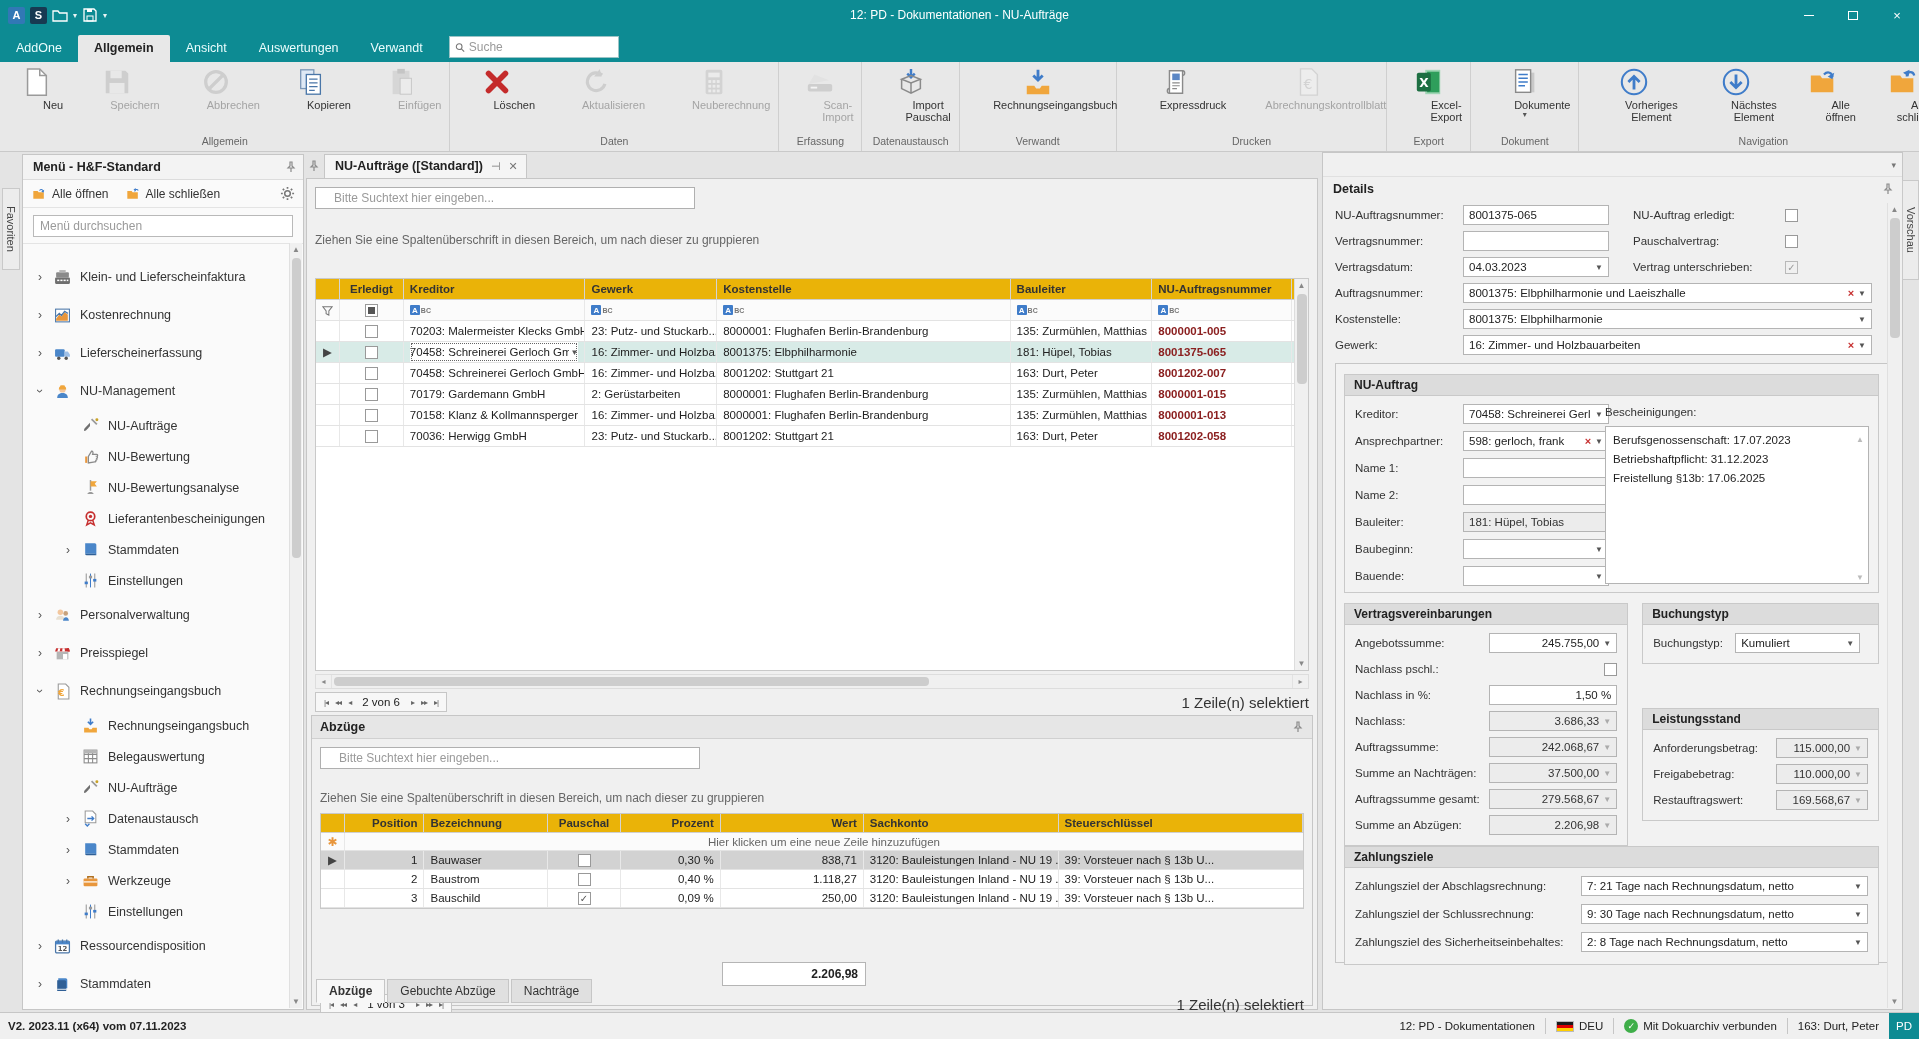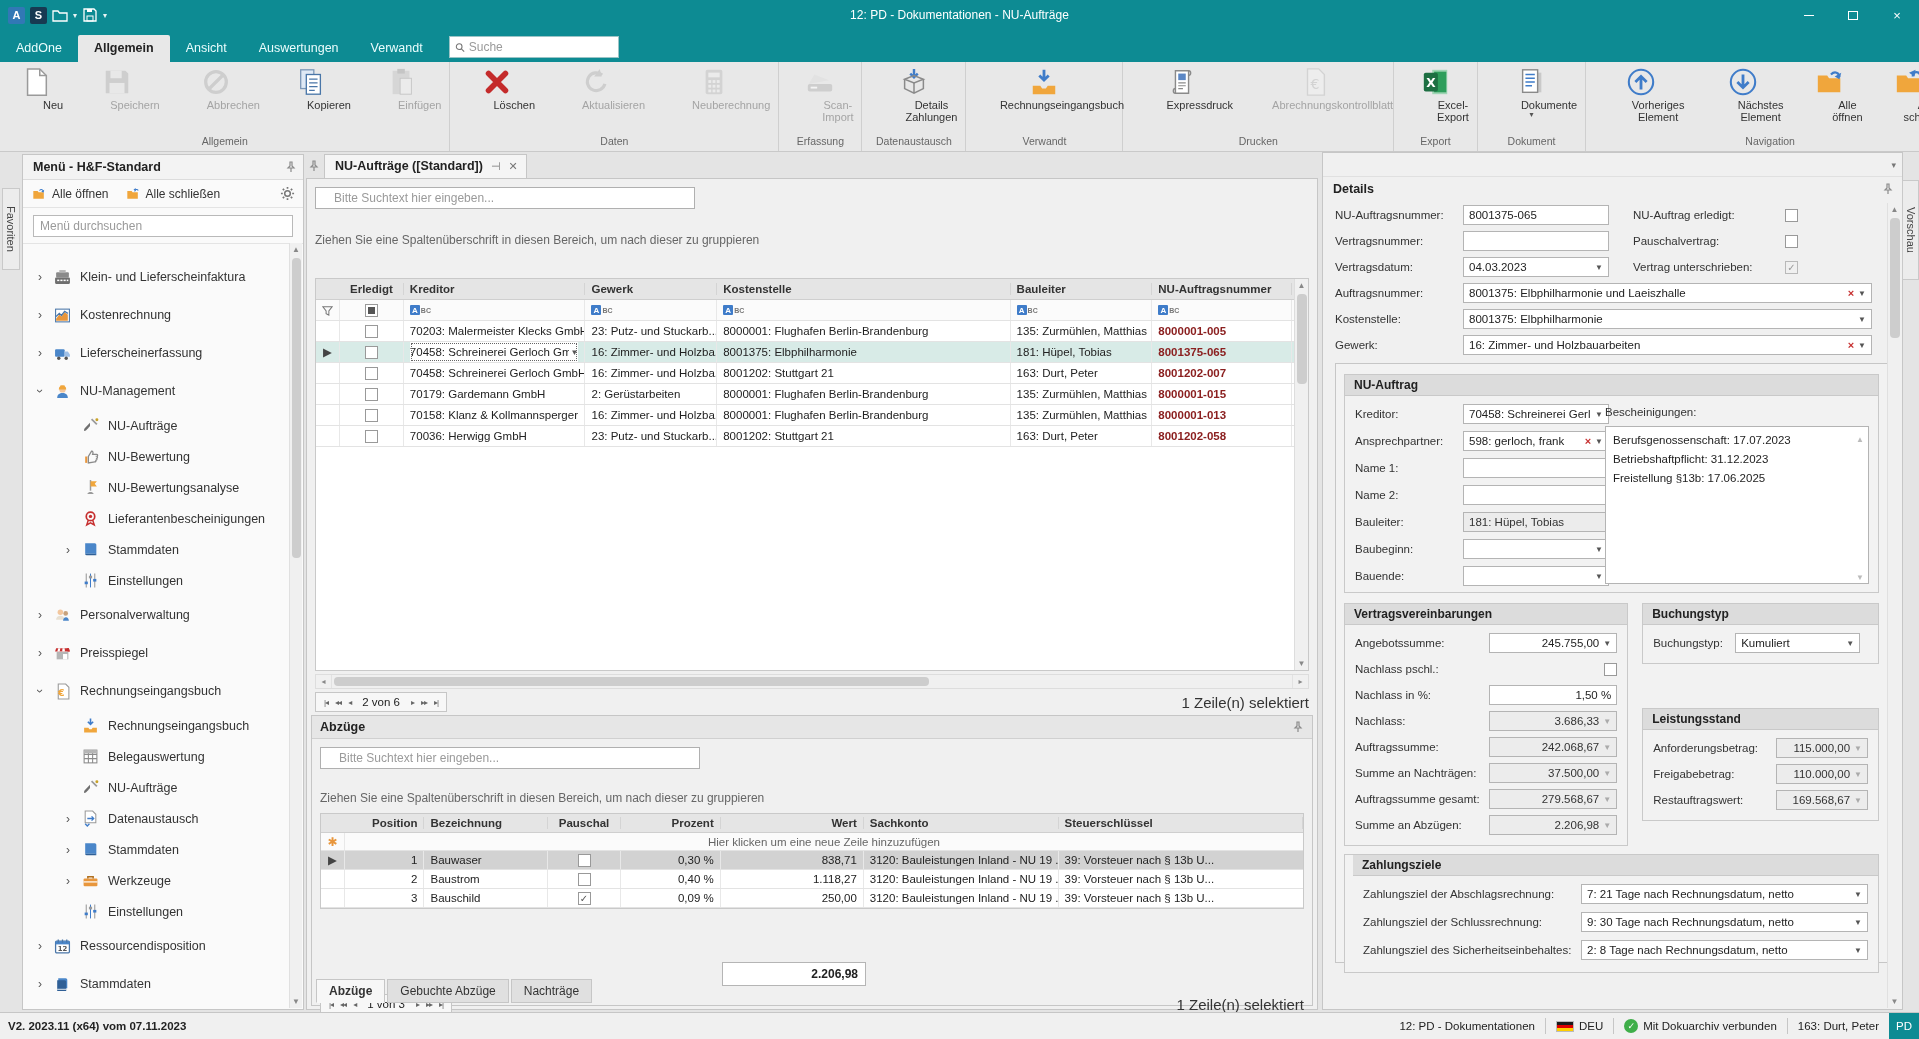--- a/index.html
+++ b/index.html
@@ -82,21 +82,21 @@
   .doc-tabbar > .icn { width:12px; height:12px; margin-bottom:6px; }
   .doc-tab { background:#f5f5f5; border:1px solid #c6c6c6; border-bottom:none; padding:4px 8px 5px 10px; font-weight:bold; font-size:12.5px; display:flex; align-items:center; gap:8px; }
   .doc-tab .ticn { color:#777; font-size:11px; font-weight:normal; }
   .doc-body { position:absolute; left:0; right:0; top:26px; bottom:0; background:#f0f0f0; border:1px solid #c6c6c6; }
   .g-search { padding:8px 8px 0; }
   .g-search input { width:380px; height:22px; border:1px solid #b0b0b0; padding:0 18px; font-size:12px; font-family:inherit; background:#fff; color:#333; }
   .g-hint { margin:24px 8px 0; font-size:12px; color:#666; }
   .gridwrap { position:absolute; left:8px; right:8px; top:99px; height:393px; background:#fff; border:1px solid #c9c9c9; overflow:hidden; }
   .grow { display:flex; border-bottom:1px solid #e3e3e3; background:#fff; }
   .grow > div { padding:0 6px; font-size:11.5px; display:flex; align-items:center; border-right:1px solid #e8e8e8; overflow:hidden; white-space:nowrap; }
-  .grow.ghead { background:#e5e5e5; border-bottom:1px solid #cfcfcf;align-items:center; }
+  .grow.ghead { background:#eab308; border-bottom:1px solid #cfcfcf; }
   .grow.ghead > div { font-weight:bold; color:#333; border-right:1px solid #d4d4d4; }
   .grow.gfilter { background:#fbfbfb; }
   .grow.selected > div { background:#d8ebe7; }
   .grow.focusedgray > div { background:#d2d2d2; }
   .row-ind { justify-content:center; color:#444; font-size:9px; }
   .mg .grow { height:21px; }
   .mg .c0{width:24px;} .mg .c1{width:64px; justify-content:center;} .mg .c2{width:182px;} .mg .c3{width:132px;} .mg .c4{width:294px;} .mg .c5{width:142px;} .mg .c6{width:140px;} .mg .c7{width:16px; border-right:none;}
   .mg .c6.val { font-weight:bold; color:#8b2020; }
   .cb { width:13px; height:13px; border:1px solid #999; background:#fff; display:inline-flex; align-items:center; justify-content:center; font-size:10px; color:#555; flex:0 0 auto; }
   .cb.checked::after { content:"✓"; }
@@ -173,21 +173,21 @@
   .besch-box .mini { position:absolute; right:2px; width:12px; height:12px; color:#bbb; font-size:8px; text-align:center; }
   .besch-box .mini.up { top:3px; } .besch-box .mini.dn { bottom:3px; }
   .grp-row2 { display:flex; margin-top:10px; gap:14px; }
   .grp-vv { width:288px; }
   .grp-vv .dt-row { margin-bottom:6px; }
   .grp-vv .dt-row .dlabel { flex:1; }
   .col2 { width:240px; display:flex; flex-direction:column; }
   .grp-bt .dt-row .dlabel { width:82px; }
   .grp-ls { margin-top:44px; }
   .grp-ls .dt-row .dlabel { flex:1; }
-  .grp-zz { margin-top:8px;padding-left:8px; }
+  .grp-zz { margin-top:0; }
   .grp-zz .dt-row { margin-bottom:8px; }
   .grp-zz .dt-row .dlabel { flex:1; }
   .dt-vscroll { position:absolute; right:1px; top:50px; bottom:1px; width:14px; background:#f0f0f0; border-left:1px solid #e0e0e0; display:flex; flex-direction:column; align-items:center; }
   .dt-vscroll .thumb { width:10px; flex:0 0 120px; background:#cdcdcd; border-radius:4px; margin-top:2px; }
   .dt-vscroll .fill { flex:1; }
 
   
   .statusbar { position:absolute; left:0; bottom:0; right:0; height:27px; background:#f0f0f0; border-top:1px solid #c6c6c6; display:flex; align-items:center; font-size:11.5px; color:#222; }
   .statusbar .ver { font-weight:bold; padding-left:8px; }
   .sb-right { margin-left:auto; display:flex; align-items:center; height:100%; }
@@ -370,21 +370,21 @@
       <div class="rib-group">
         <div class="rib-btns">
           <div class="rib-btn">
             <span class="icn ">
               <svg viewBox="0 0 32 32">
                 <path d="M16 2v9M12 7l4 4 4-4" fill="none" stroke="#3f7cc9" stroke-width="2.6"></path>
                 <path d="M6 13l10-4 10 4-10 4z" fill="none" stroke="#8a8a8a" stroke-width="1.6"></path>
                 <path d="M6 13v10l10 5 10-5V13M16 17v11" fill="none" stroke="#8a8a8a" stroke-width="1.6"></path>
               </svg>
             </span>
-            <div class="lbl">Details Zahlungen</div>
+            <div class="lbl">Import Pauschal</div>
           </div>
         </div>
         <div class="rib-caption">Datenaustausch</div>
       </div>
       <div class="rib-group">
         <div class="rib-btns">
           <div class="rib-btn">
             <span class="icn ">
               <svg viewBox="0 0 32 32">
                 <path d="M16 3v11M11 9l5 5 5-5" fill="none" stroke="#3f7cc9" stroke-width="3"></path>

